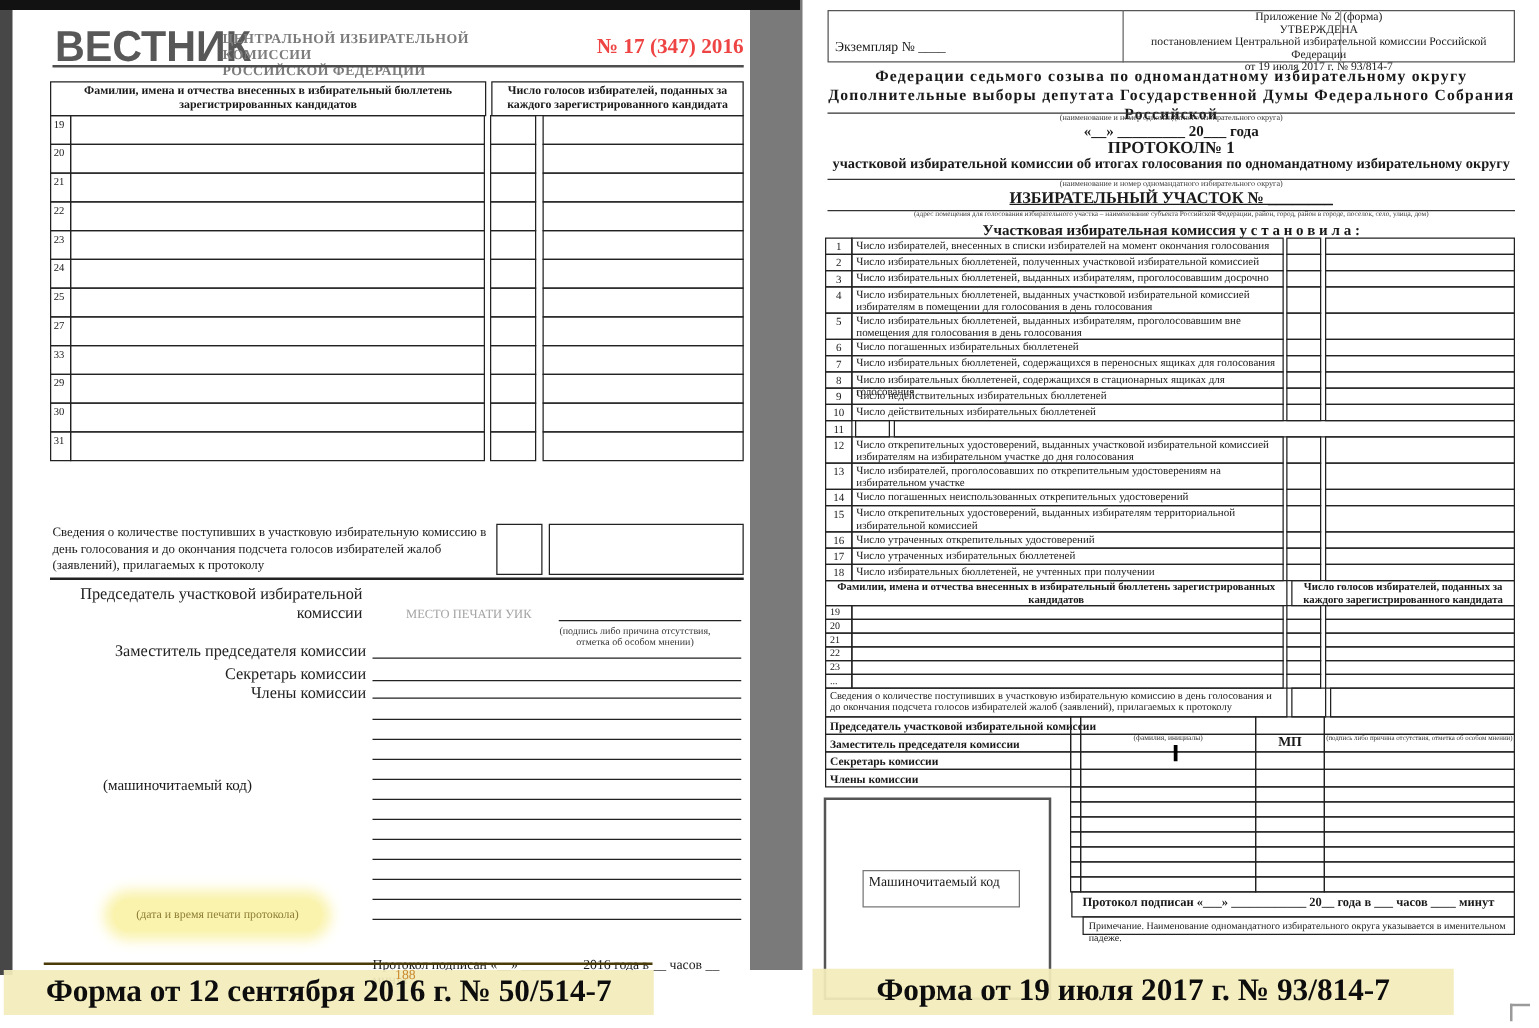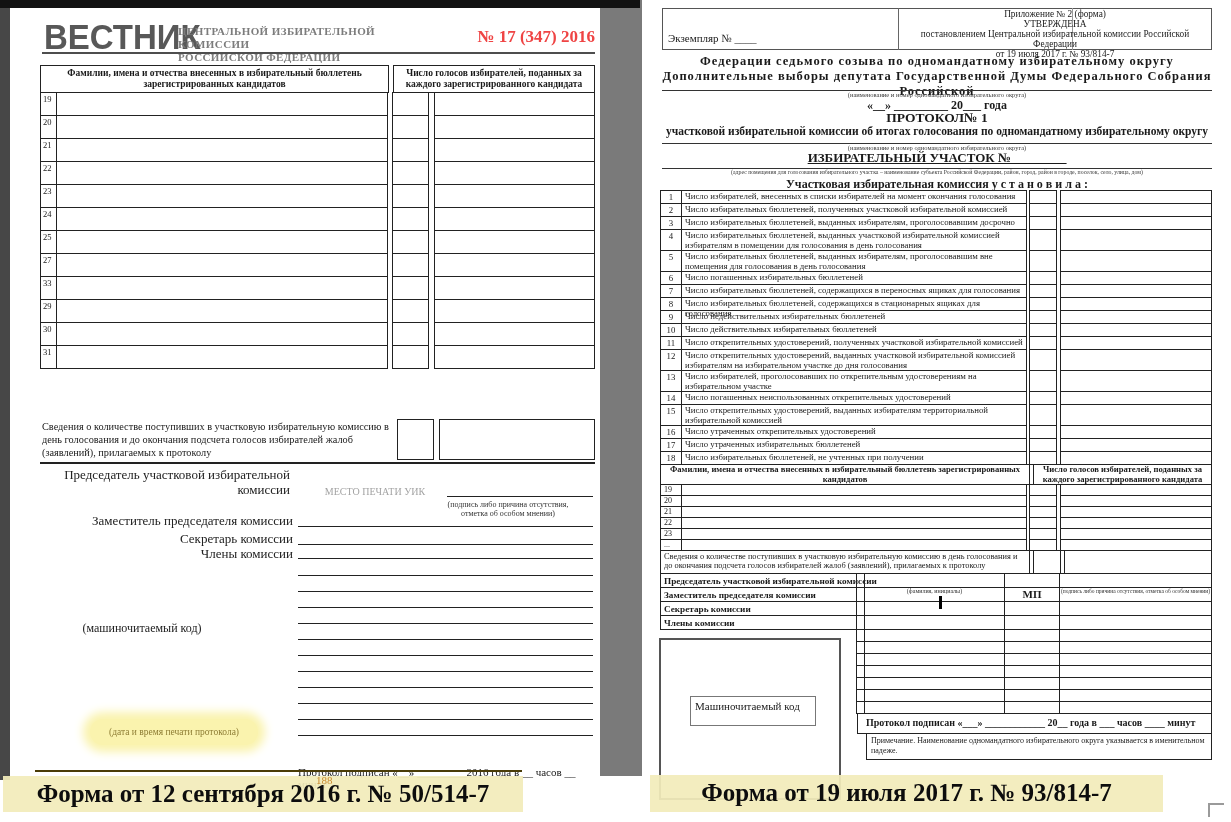--- a/index.html
+++ b/index.html
@@ -131,21 +131,21 @@
   .sd{width:56px;border:1px solid #222;box-sizing:border-box;margin-left:-1px;
     text-align:center;font-weight:bold;font-size:11px;}
   .se{flex:1;border:1px solid #222;box-sizing:border-box;margin-left:-1px;
     text-align:center;font-size:5.5px;color:#333;}
   .srow-label{height:15px;} .srow-blank{height:13px;}
   .sproto{display:flex;margin-top:-1px;}
   .sproto-cell{margin-left:197px;flex:1;border:1px solid #222;box-sizing:border-box;
     height:21px;font-weight:bold;font-size:10px;padding:3px 0 0 8px;}
   .snote{display:flex;margin-top:-1px;}
   .snote-cell{margin-left:206px;flex:1;border:1px solid #222;box-sizing:border-box;
-    height:27px;font-size:8px;line-height:9.5px;padding:2px 4px;}
+    height:15px;font-size:8px;line-height:9.5px;padding:2px 4px;}
 
   .mrbox{left:17px;top:638px;width:182px;height:162px;border:2px solid #555;
     background:#fff;z-index:2;}
   .mrbox-inner{left:29px;top:56px;width:126px;height:30px;border:1px solid #777;
     font-size:11px;padding:3px 0 0 4px;}
   .cursor-bar{left:297px;top:596px;width:2.5px;height:13px;background:#000;z-index:3;}
   .cornermark-h{left:1208px;top:803px;width:16px;height:2px;background:#9a9a9a;z-index:2;}
   .cornermark-v{left:1208px;top:803px;width:2px;height:14px;background:#9a9a9a;z-index:2;}
 </style>
 </head>
@@ -426,21 +426,20 @@
         <div class="prow rh1">
           <div class="pc pnum">10</div>
           <div class="pc ptext">Число действительных избирательных бюллетеней</div>
           <div class="pg1"></div>
           <div class="pc pn1"></div>
           <div class="pg2"></div>
           <div class="pc pn2"></div>
         </div>
         <div class="prow rh1">
           <div class="pc pnum">11</div>
-          <div class="pc ptext">Число открепительных удостоверений, полученных участковой избирательной комиссией</div>
           <div class="pg1"></div>
           <div class="pc pn1"></div>
           <div class="pg2"></div>
           <div class="pc pn2"></div>
         </div>
         <div class="prow rh2">
           <div class="pc pnum">12</div>
           <div class="pc ptext">Число открепительных удостоверений, выданных участковой избирательной комиссией избирателям на избирательном участке до дня голосования</div>
           <div class="pg1"></div>
           <div class="pc pn1"></div>

